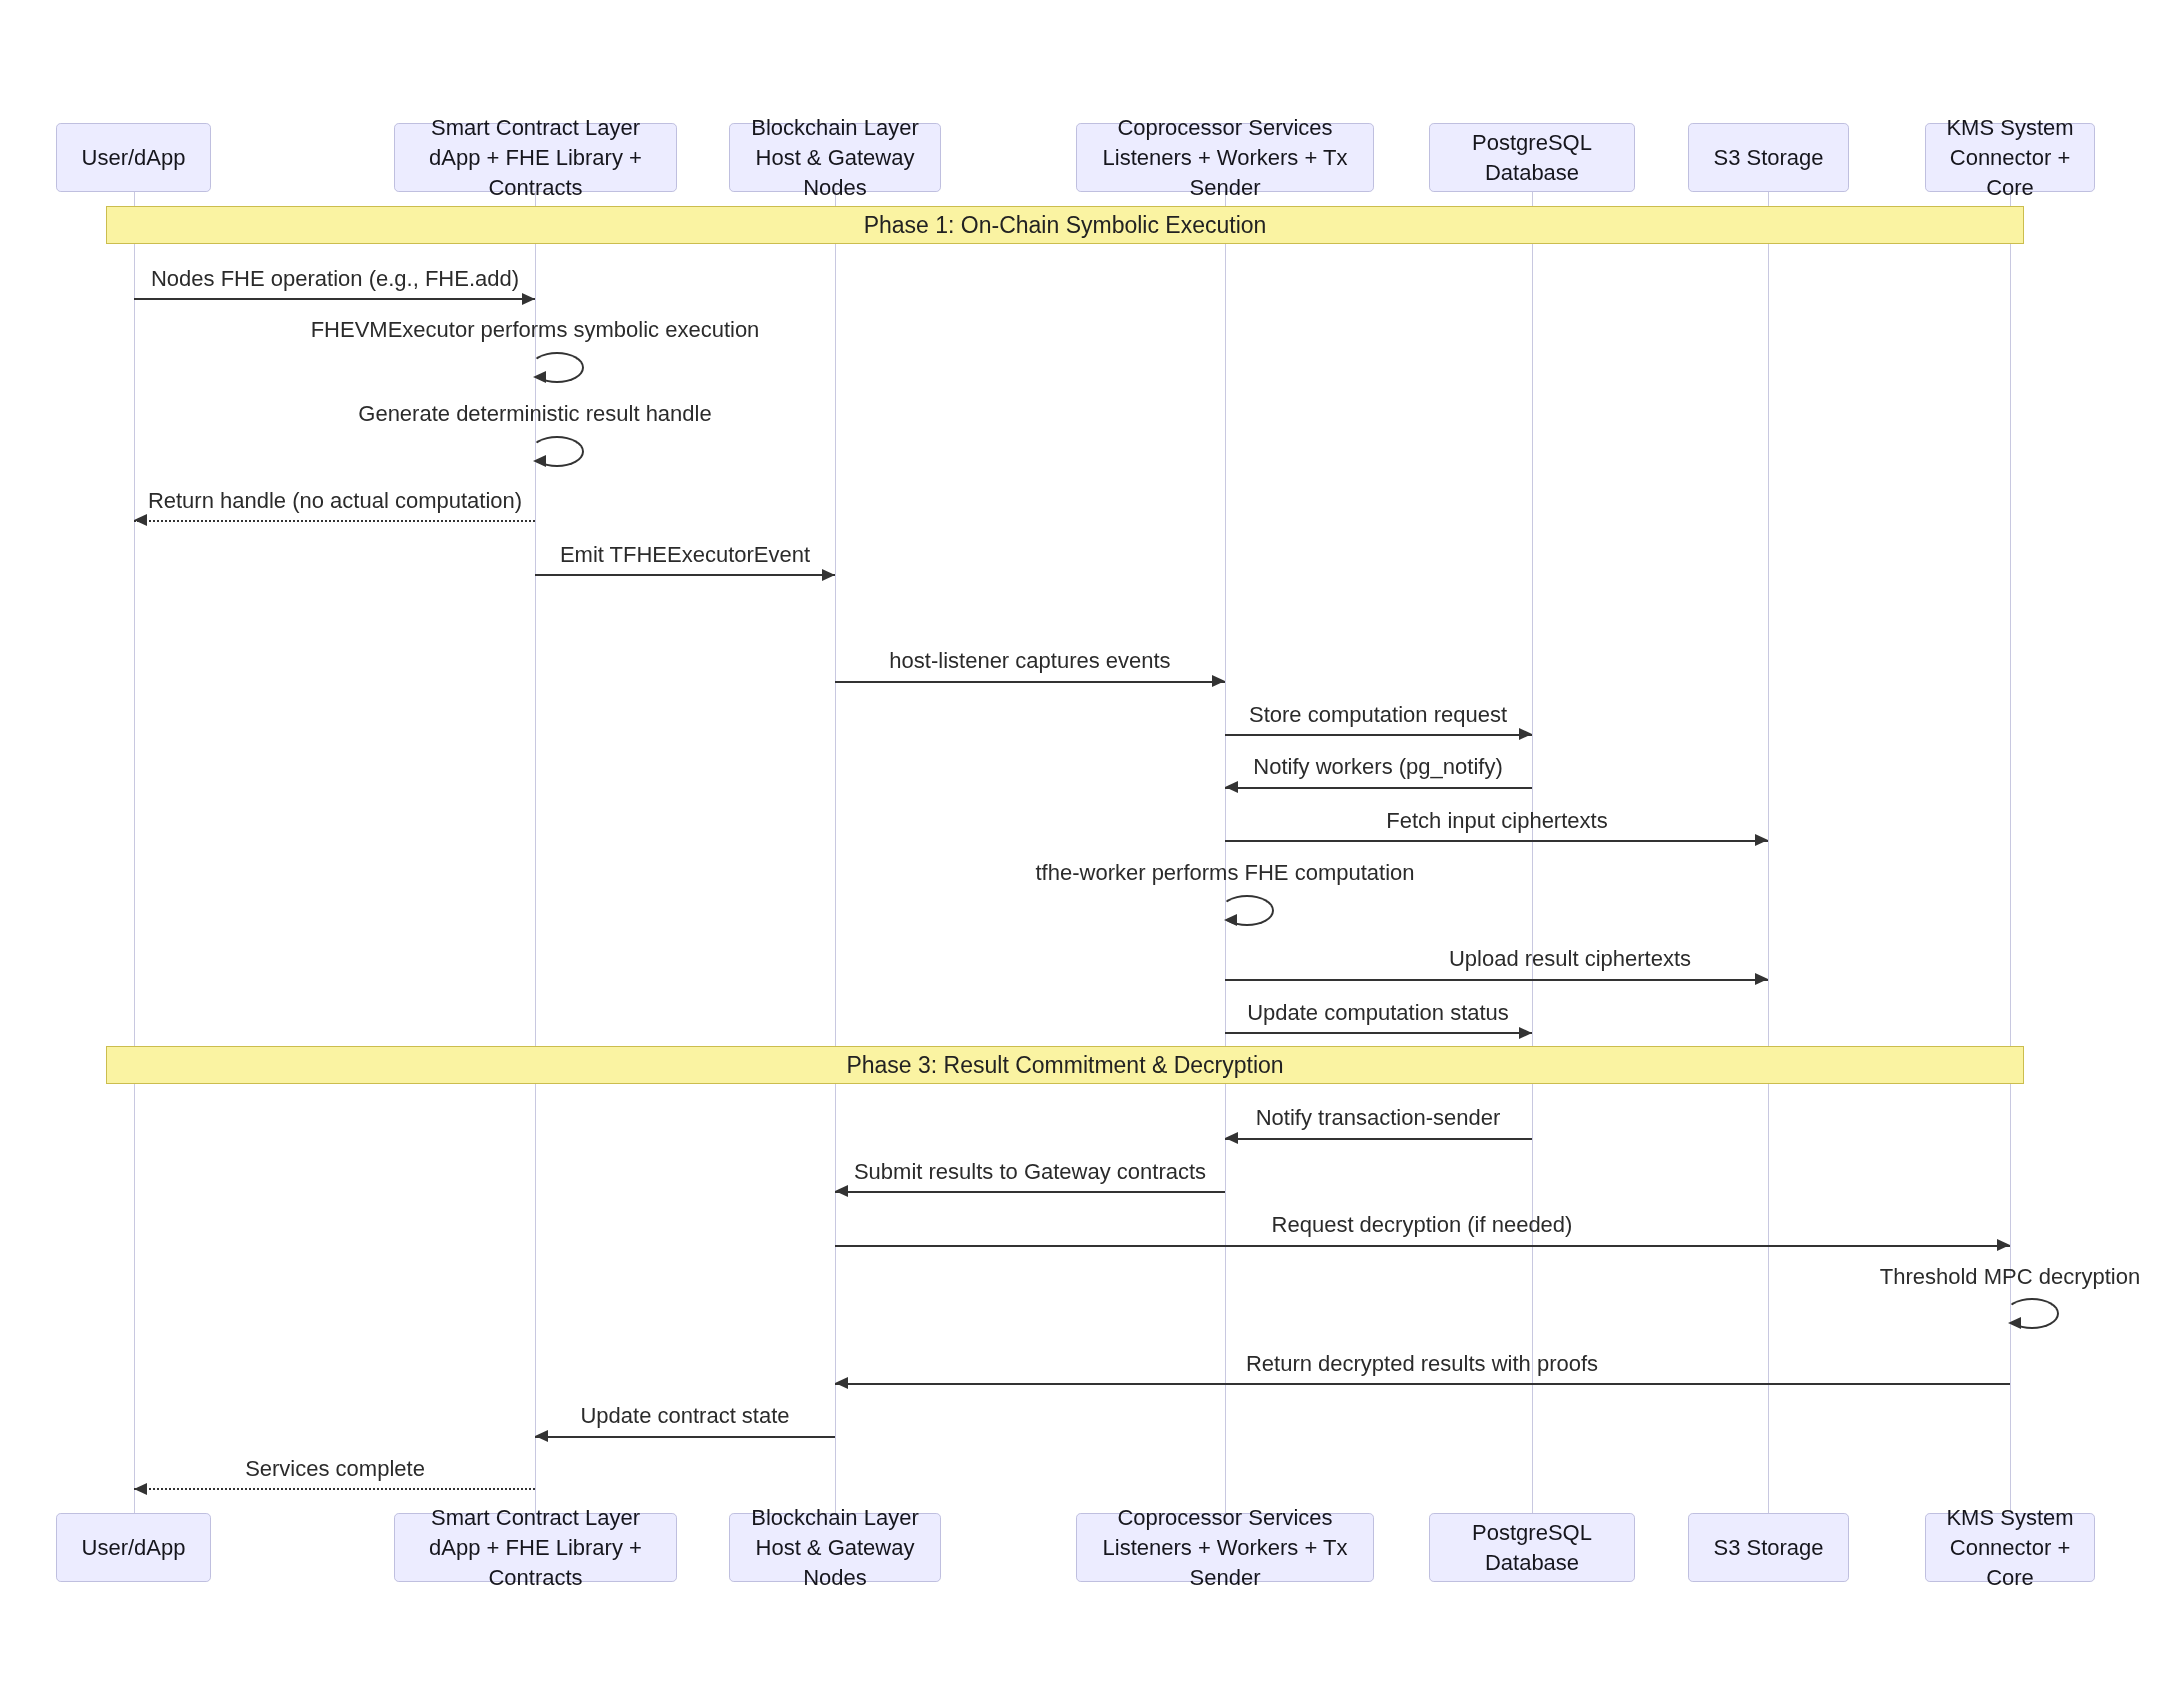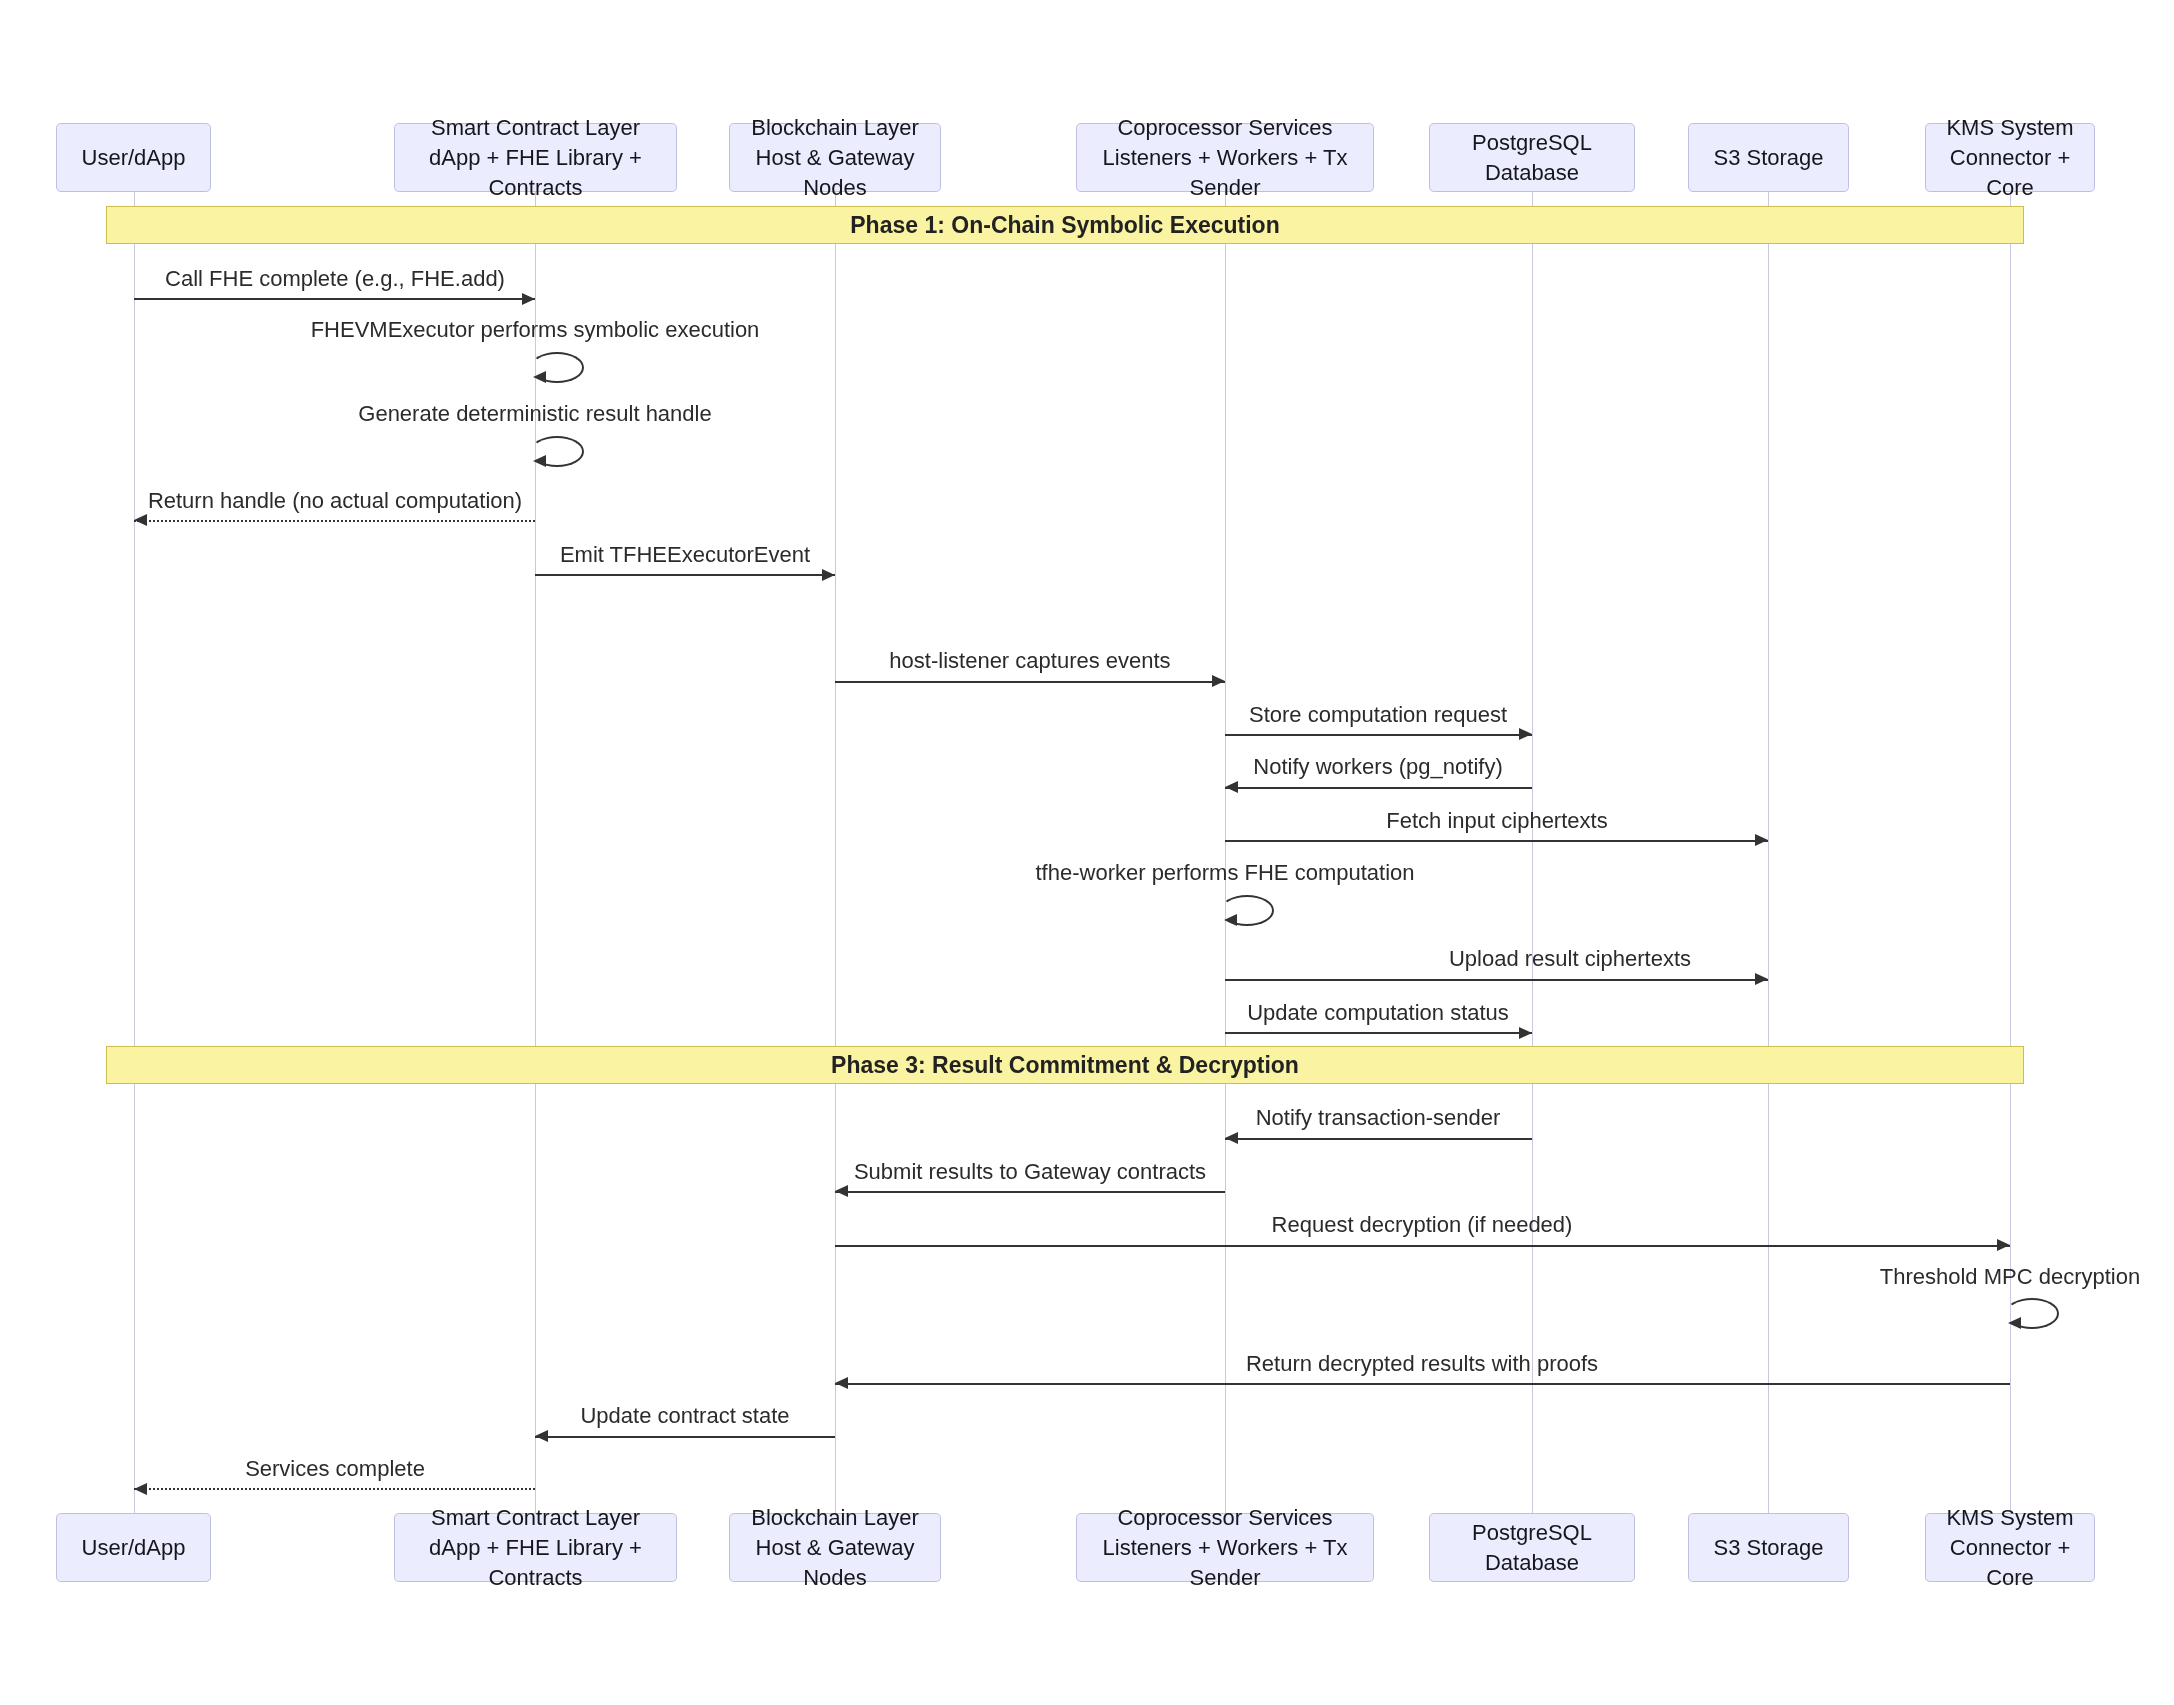--- a/index.html
+++ b/index.html
@@ -13,21 +13,21 @@
   }
   html,body{margin:0;padding:0;background:#ffffff;}
   #canvas{
     position:relative;width:2175px;height:1705px;background:#ffffff;overflow:hidden;
     font-family:"Liberation Sans","DejaVu Sans",sans-serif;color:var(--text);
   }
   .lifeline{position:absolute;top:192px;height:1321px;width:0;border-left:1.9px solid var(--lifeline);z-index:0;}
   .phase{
     position:absolute;left:106px;width:1918px;height:38px;background:var(--phase-fill);
     border:1.4px solid var(--phase-border);box-sizing:border-box;display:flex;align-items:center;justify-content:center;
-    font-size:23px;font-weight:700;color:#222;z-index:2;
+    font-size:23px;font-weight:400;color:#222;z-index:2;
   }
   .actor{
     position:absolute;height:69px;background:var(--participant-fill);border:1.4px solid var(--participant-border);
     border-radius:4.8px;box-sizing:border-box;display:flex;flex-direction:column;align-items:center;justify-content:center;
     text-align:center;font-size:22px;line-height:30px;color:#16161d;z-index:4;
   }
   .pline:empty{display:none;}
   .mlabel{position:absolute;transform:translateX(-50%);font-size:22px;white-space:nowrap;color:var(--text);z-index:3;}
   .mline{position:absolute;height:0;border-top:2.4px solid var(--line);z-index:3;}
   .mline.dashed{border-top-style:dotted;}
@@ -78,21 +78,21 @@
   <div class="actor" style="left:1688px;top:123px;width:161px">
     <span class="pline">S3 Storage</span>
 
   </div>
   <div class="actor" style="left:1925px;top:123px;width:170px">
     <span class="pline">KMS System</span>
     <span class="pline">Connector + Core</span>
   </div>
 
   <div>
-    <div class="mlabel" style="left:335px;top:266px">Call FHE complete (e.g., FHE.add)</div>
+    <div class="mlabel" style="left:335px;top:266px">Nodes FHE operation (e.g., FHE.add)</div>
     <div class="mline" style="left:134px;top:298px;width:401px"></div>
     <div class="head-r" style="left:522px;top:293px"></div>
   </div>
 
   <div>
     <div class="mlabel" style="left:535px;top:317px">FHEVMExecutor performs symbolic execution</div>
     <div class="loop" style="left:530px;top:352px"></div>
     <div class="head-l" style="left:533px;top:371px"></div>
   </div>
 

